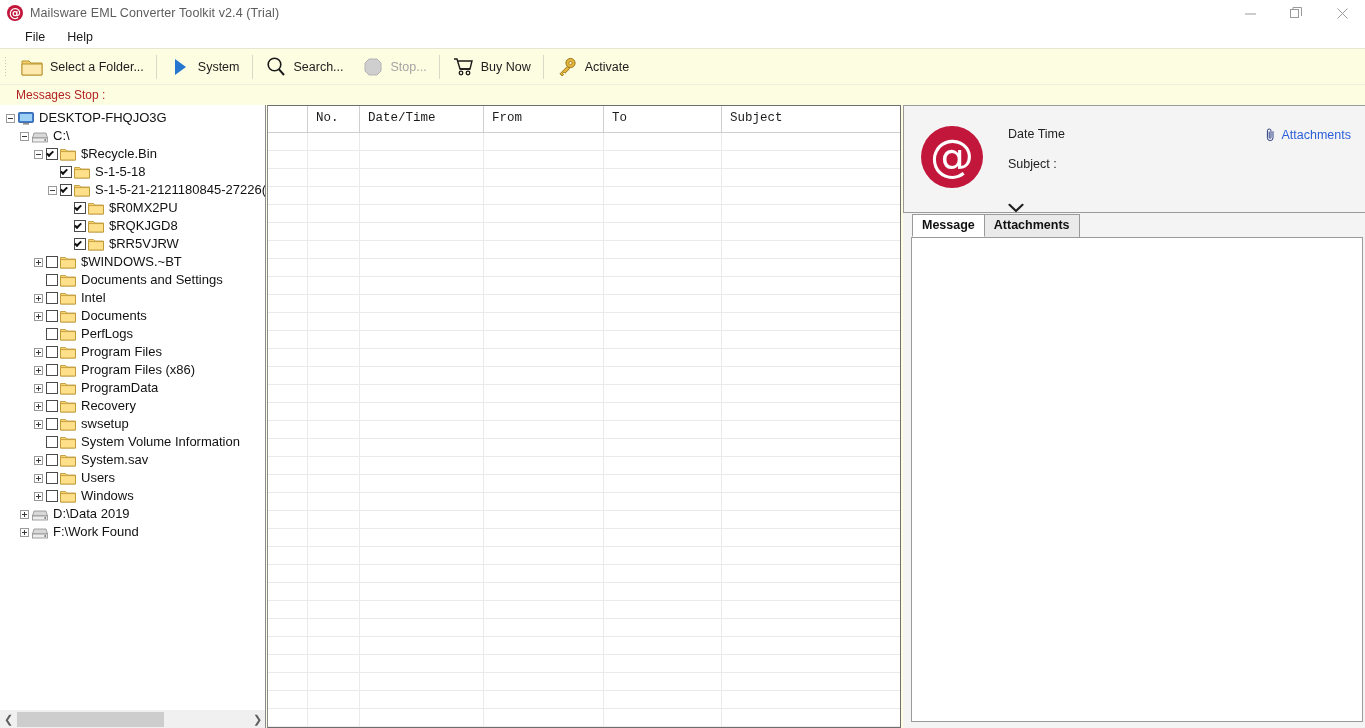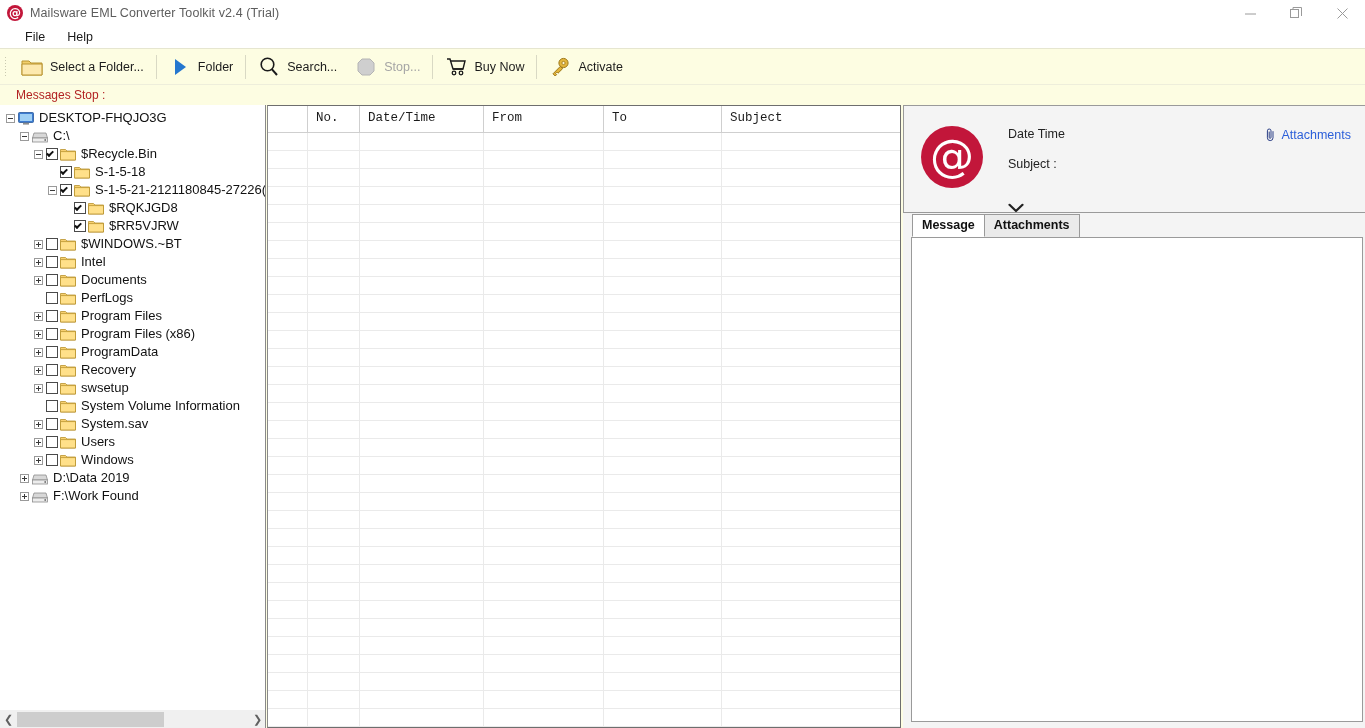--- a/index.html
+++ b/index.html
@@ -223,21 +223,21 @@
         <path d="M1 8h20v11H1z" fill="#fde9ae" stroke="#b9932f" stroke-width="1"></path>
       </svg>
       <span>Select a Folder...</span>
     </div>
     <div class="tb-sep"></div>
 
     <div class="tb-btn">
       <svg class="tb-ico" viewBox="0 0 22 22">
         <path d="M6 3 L17 11 L6 19 Z" fill="#2577cf"></path>
       </svg>
-      <span>Folder</span>
+      <span>System</span>
     </div>
     <div class="tb-sep"></div>
 
     <div class="tb-btn">
       <svg class="tb-ico" viewBox="0 0 22 22">
         <circle cx="9.5" cy="8.5" r="6.3" fill="none" stroke="#1a1a1a" stroke-width="1.6"></circle>
         <line x1="13.8" y1="13.2" x2="19" y2="19" stroke="#1a1a1a" stroke-width="2"></line>
       </svg>
       <span>Search...</span>
     </div>
@@ -343,45 +343,69 @@
             <div class="node">
               <span class="spacer" style="width: 62px;"></span>
               <span class="exp none"></span>
               <span class="cb checked"></span>
               <span style="display: flex;">
                 <svg class="ic" viewBox="0 0 16 13">
                   <path d="M0.5 1.5h5l1.5 1.5h8.5v9H0.5z" fill="#f7d071" stroke="#b9932f" stroke-width="0.8"></path>
                   <path d="M0.5 3.6h15v8.4H0.5z" fill="#ffe08a" stroke="#b9932f" stroke-width="0.8"></path>
                 </svg>
               </span>
-              <span class="node-label">$RQKJGD8</span>
+              <span class="node-label">$R0MX2PU</span>
             </div>
             <div class="node">
               <span class="spacer" style="width: 62px;"></span>
               <span class="exp none"></span>
               <span class="cb checked"></span>
               <span style="display: flex;">
                 <svg class="ic" viewBox="0 0 16 13">
                   <path d="M0.5 1.5h5l1.5 1.5h8.5v9H0.5z" fill="#f7d071" stroke="#b9932f" stroke-width="0.8"></path>
                   <path d="M0.5 3.6h15v8.4H0.5z" fill="#ffe08a" stroke="#b9932f" stroke-width="0.8"></path>
                 </svg>
               </span>
+              <span class="node-label">$RQKJGD8</span>
+            </div>
+            <div class="node">
+              <span class="spacer" style="width: 62px;"></span>
+              <span class="exp none"></span>
+              <span class="cb checked"></span>
+              <span style="display: flex;">
+                <svg class="ic" viewBox="0 0 16 13">
+                  <path d="M0.5 1.5h5l1.5 1.5h8.5v9H0.5z" fill="#f7d071" stroke="#b9932f" stroke-width="0.8"></path>
+                  <path d="M0.5 3.6h15v8.4H0.5z" fill="#ffe08a" stroke="#b9932f" stroke-width="0.8"></path>
+                </svg>
+              </span>
               <span class="node-label">$RR5VJRW</span>
             </div>
             <div class="node">
               <span class="spacer" style="width: 34px;"></span>
               <span class="exp plus"></span>
               <span class="cb"></span>
               <span style="display: flex;">
                 <svg class="ic" viewBox="0 0 16 13">
                   <path d="M0.5 1.5h5l1.5 1.5h8.5v9H0.5z" fill="#f7d071" stroke="#b9932f" stroke-width="0.8"></path>
                   <path d="M0.5 3.6h15v8.4H0.5z" fill="#ffe08a" stroke="#b9932f" stroke-width="0.8"></path>
                 </svg>
               </span>
               <span class="node-label">$WINDOWS.~BT</span>
+            </div>
+            <div class="node">
+              <span class="spacer" style="width: 34px;"></span>
+              <span class="exp none"></span>
+              <span class="cb"></span>
+              <span style="display: flex;">
+                <svg class="ic" viewBox="0 0 16 13">
+                  <path d="M0.5 1.5h5l1.5 1.5h8.5v9H0.5z" fill="#f7d071" stroke="#b9932f" stroke-width="0.8"></path>
+                  <path d="M0.5 3.6h15v8.4H0.5z" fill="#ffe08a" stroke="#b9932f" stroke-width="0.8"></path>
+                </svg>
+              </span>
+              <span class="node-label">Documents and Settings</span>
             </div>
             <div class="node">
               <span class="spacer" style="width: 34px;"></span>
               <span class="exp plus"></span>
               <span class="cb"></span>
               <span style="display: flex;">
                 <svg class="ic" viewBox="0 0 16 13">
                   <path d="M0.5 1.5h5l1.5 1.5h8.5v9H0.5z" fill="#f7d071" stroke="#b9932f" stroke-width="0.8"></path>
                   <path d="M0.5 3.6h15v8.4H0.5z" fill="#ffe08a" stroke="#b9932f" stroke-width="0.8"></path>
                 </svg>

